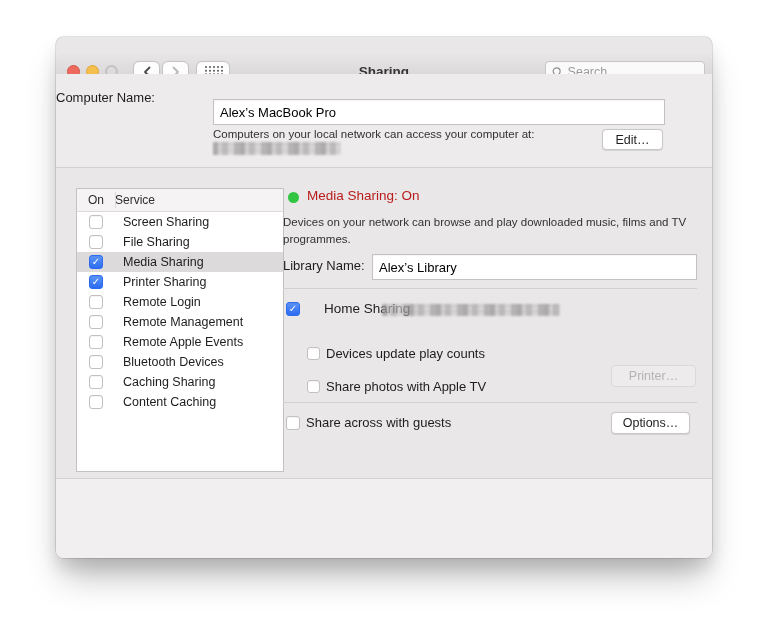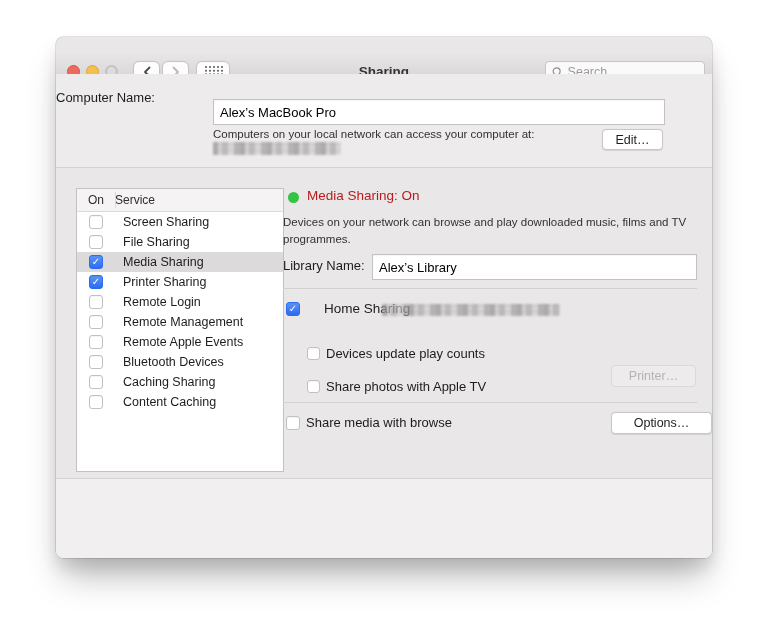--- a/index.html
+++ b/index.html
@@ -282,22 +282,22 @@
     <div class="cbrow" style="left:251px; top:330px;margin-top:12px;">
       <span class="checkbox small"></span>
       <span class="lab">Share photos with Apple TV</span>
     </div>
     <button class="btn disabled" style="left:555px; top:328px; width:85px; height:22px;">Printer…</button>
 
     <div class="divider" style="top:365px;"></div>
 
     <div class="cbrow" style="left:230px; top:378px;">
       <span class="checkbox"></span>
-      <span class="lab">Share media with browse</span>
-    </div>
-    <button class="btn" style="left:555px; top:375px; width:101px; height:22px;">Options…</button>
+      <span class="lab">Share across with guests</span>
+    </div>
+    <button class="btn" style="left:555px; top:375px; width:79px; height:22px;">Options…</button>
 
     <div class="section-bottom">
       
     </div>
 
   </div>
 </div>
 
 </body></html>

